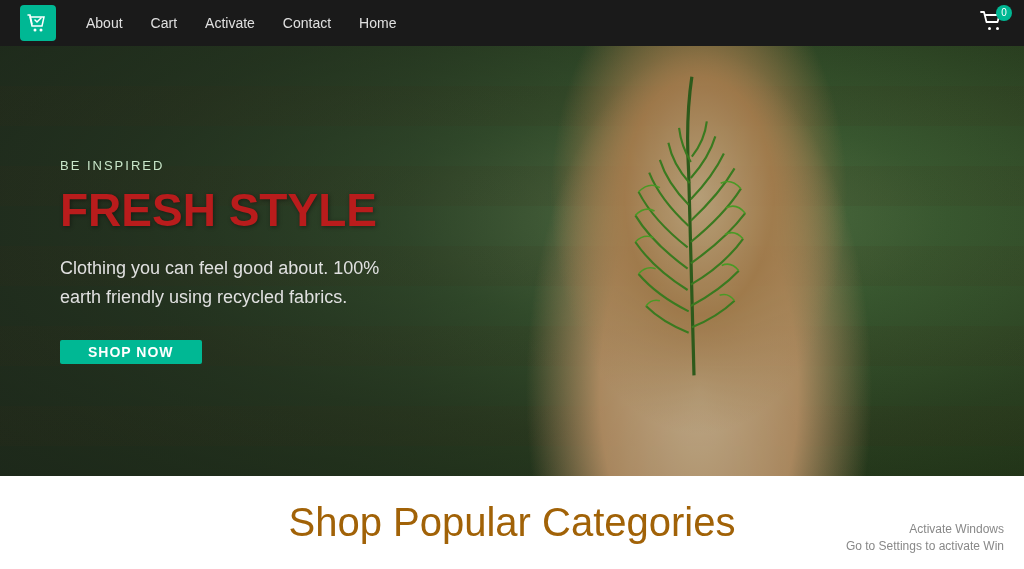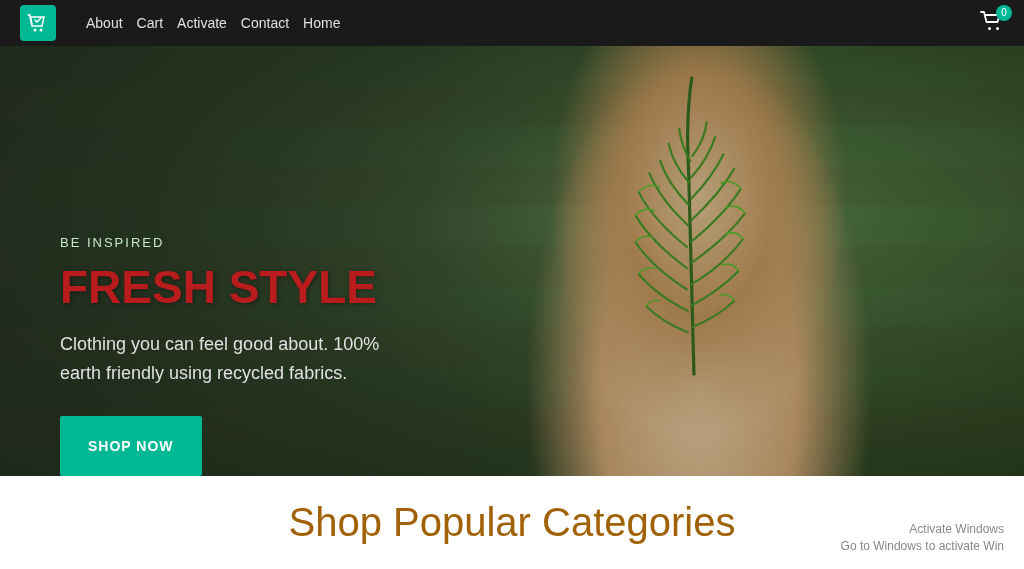--- a/index.html
+++ b/index.html
@@ -28,21 +28,21 @@
       display: flex;
       align-items: center;
       justify-content: center;
       color: white;
       font-size: 18px;
       font-weight: bold;
     }
     .nav-links {
       display: flex;
       align-items: center;
-      gap: 14px;
+      gap: 28px;
       flex: 1;
     }
     .nav-link {
       color: #e0e0e0;
       text-decoration: none;
       font-size: 14px;
       cursor: pointer;
     }
     .cart-area {
       display: flex;
@@ -70,21 +70,21 @@
       justify-content: center;
     }
 
     
     .hero {
       position: relative;
       width: 100%;
       height: 430px;
       overflow: hidden;
       display: flex;
-      align-items: flex-end;
+      align-items: center;
     }
     .hero-bg {
       position: absolute;
       inset: 0;
       background: 
         linear-gradient(to right, rgba(30,40,30,0.72) 0%, rgba(30,40,30,0.45) 40%, rgba(30,40,30,0.1) 70%, rgba(30,40,30,0.05) 100%),
         
         radial-gradient(ellipse at 65% 40%, #5a7a4a 0%, #3a5a30 30%, #2a4020 60%, #1a2a10 100%);
       background-size: cover;
     }
@@ -154,21 +154,21 @@
       color: #e0e0e0;
       font-size: 18px;
       line-height: 1.6;
       margin-bottom: 28px;
       max-width: 320px;
     }
     .shop-now-btn {
       background: #00b894;
       color: white;
       border: none;
-      padding: 22px 28px;
+      padding: 4px 28px;
       font-size: 14px;
       font-weight: 700;
       letter-spacing: 1px;
       cursor: pointer;
       text-transform: uppercase;
       border-radius: 2px;
     }
 
     
     .bottom-section {
@@ -279,15 +279,15 @@
     <h1 class="hero-title">FRESH STYLE</h1>
     <p class="hero-desc">Clothing you can feel good about. 100% earth friendly using recycled fabrics.</p>
     <button class="shop-now-btn">SHOP NOW</button>
   </div>
 </section>
 
 <div class="bottom-section">
   <h2 class="bottom-title">Shop Popular Categories</h2>
   <div class="win-watermark">
     <div>Activate Windows</div>
-    <div>Go to Windows to activate Win</div>
+    <div>Go to Settings to activate Win</div>
   </div>
 </div>
 
 </body></html>

